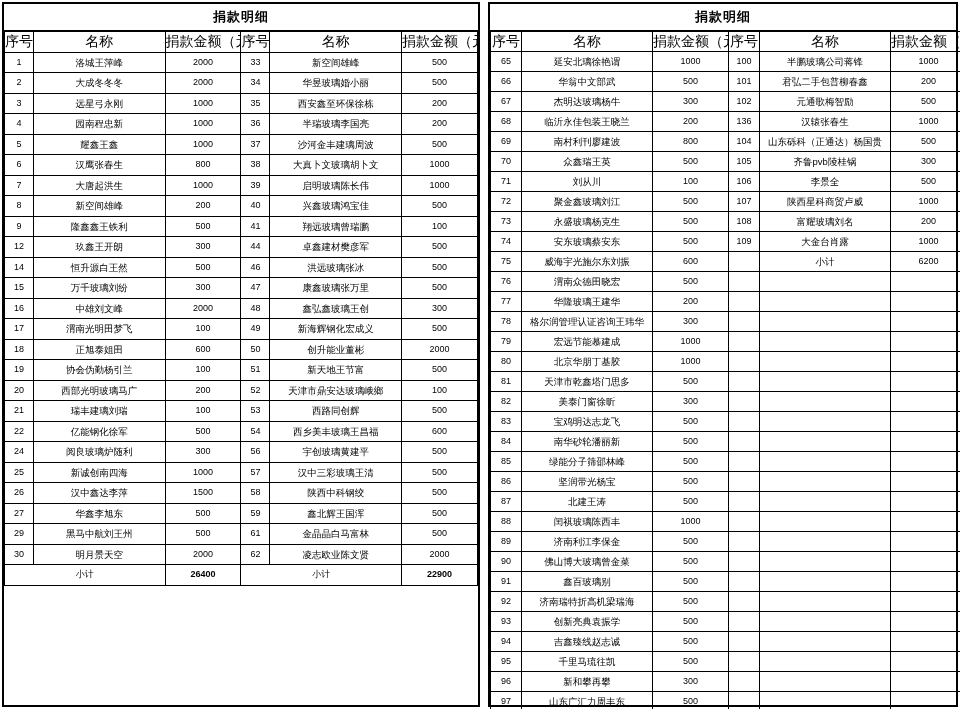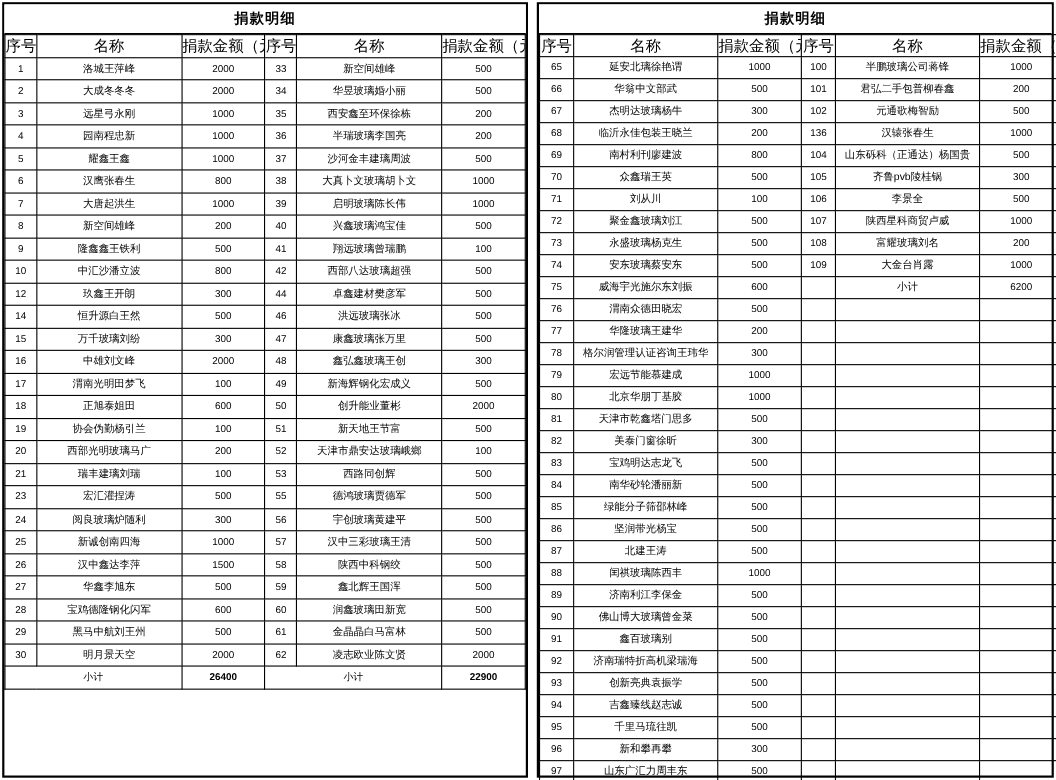--- a/index.html
+++ b/index.html
@@ -147,28 +147,20 @@
           </tr>
           <tr>
             <td class="c-seq">9</td>
             <td class="c-name rname">隆鑫鑫王铁利</td>
             <td class="c-amt">500</td>
             <td class="c-seq">41</td>
             <td class="c-name rname">翔远玻璃曾瑞鹏</td>
             <td class="c-amt">100</td>
           </tr>
           <tr>
-            <td class="c-seq">10</td>
-            <td class="c-name rname">中汇沙潘立波</td>
-            <td class="c-amt">800</td>
-            <td class="c-seq">42</td>
-            <td class="c-name rname">西部八达玻璃超强</td>
-            <td class="c-amt">500</td>
-          </tr>
-          <tr>
             <td class="c-seq">12</td>
             <td class="c-name rname">玖鑫王开朗</td>
             <td class="c-amt">300</td>
             <td class="c-seq">44</td>
             <td class="c-name rname">卓鑫建材樊彦军</td>
             <td class="c-amt">500</td>
           </tr>
           <tr>
             <td class="c-seq">14</td>
             <td class="c-name rname">恒升源白王然</td>
@@ -227,26 +219,26 @@
           </tr>
           <tr>
             <td class="c-seq">21</td>
             <td class="c-name rname">瑞丰建璃刘瑞</td>
             <td class="c-amt">100</td>
             <td class="c-seq">53</td>
             <td class="c-name rname">西路同创辉</td>
             <td class="c-amt">500</td>
           </tr>
           <tr>
-            <td class="c-seq">23</td>
-            <td class="c-name rname">宏汇灌捏涛</td>
-            <td class="c-amt">500</td>
-            <td class="c-seq">55</td>
-            <td class="c-name rname">德鸿玻璃贾德军</td>
-            <td class="c-amt">500</td>
+            <td class="c-seq">22</td>
+            <td class="c-name rname">亿能钢化徐军</td>
+            <td class="c-amt">500</td>
+            <td class="c-seq">54</td>
+            <td class="c-name rname">西乡美丰玻璃王昌福</td>
+            <td class="c-amt">600</td>
           </tr>
           <tr>
             <td class="c-seq">24</td>
             <td class="c-name rname">阅良玻璃炉随利</td>
             <td class="c-amt">300</td>
             <td class="c-seq">56</td>
             <td class="c-name rname">宇创玻璃黄建平</td>
             <td class="c-amt">500</td>
           </tr>
           <tr>
@@ -264,28 +256,20 @@
             <td class="c-seq">58</td>
             <td class="c-name rname">陕西中科钢绞</td>
             <td class="c-amt">500</td>
           </tr>
           <tr>
             <td class="c-seq">27</td>
             <td class="c-name rname">华鑫李旭东</td>
             <td class="c-amt">500</td>
             <td class="c-seq">59</td>
             <td class="c-name rname">鑫北辉王国浑</td>
-            <td class="c-amt">500</td>
-          </tr>
-          <tr>
-            <td class="c-seq">28</td>
-            <td class="c-name rname">宝鸡德隆钢化闪军</td>
-            <td class="c-amt">600</td>
-            <td class="c-seq">60</td>
-            <td class="c-name rname">润鑫玻璃田新宽</td>
             <td class="c-amt">500</td>
           </tr>
           <tr>
             <td class="c-seq">29</td>
             <td class="c-name rname">黑马中航刘王州</td>
             <td class="c-amt">500</td>
             <td class="c-seq">61</td>
             <td class="c-name rname">金晶晶白马富林</td>
             <td class="c-amt">500</td>
           </tr>

